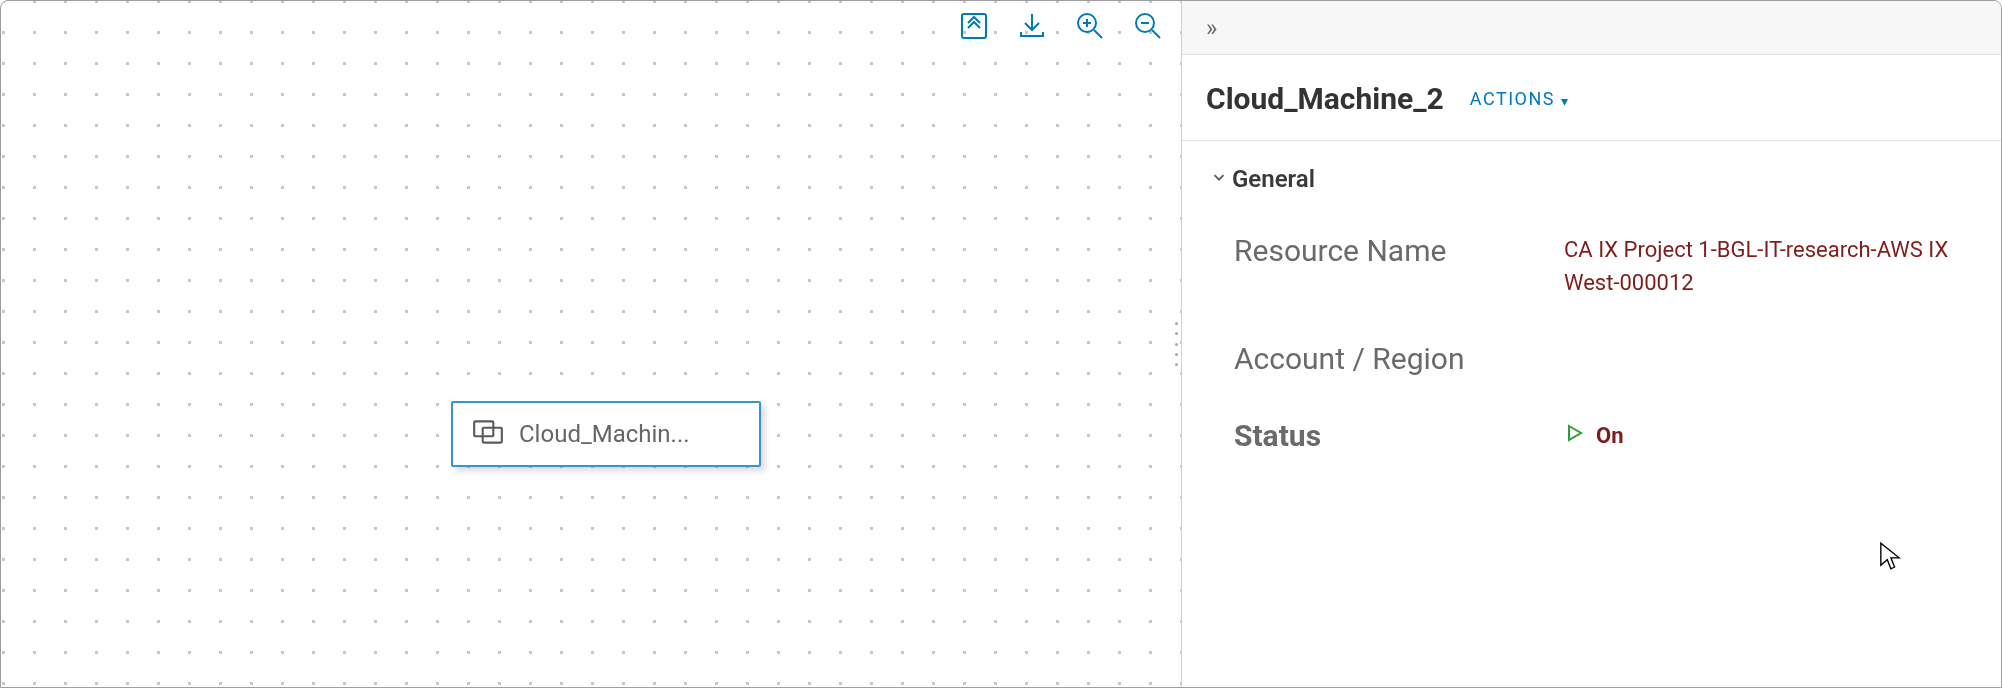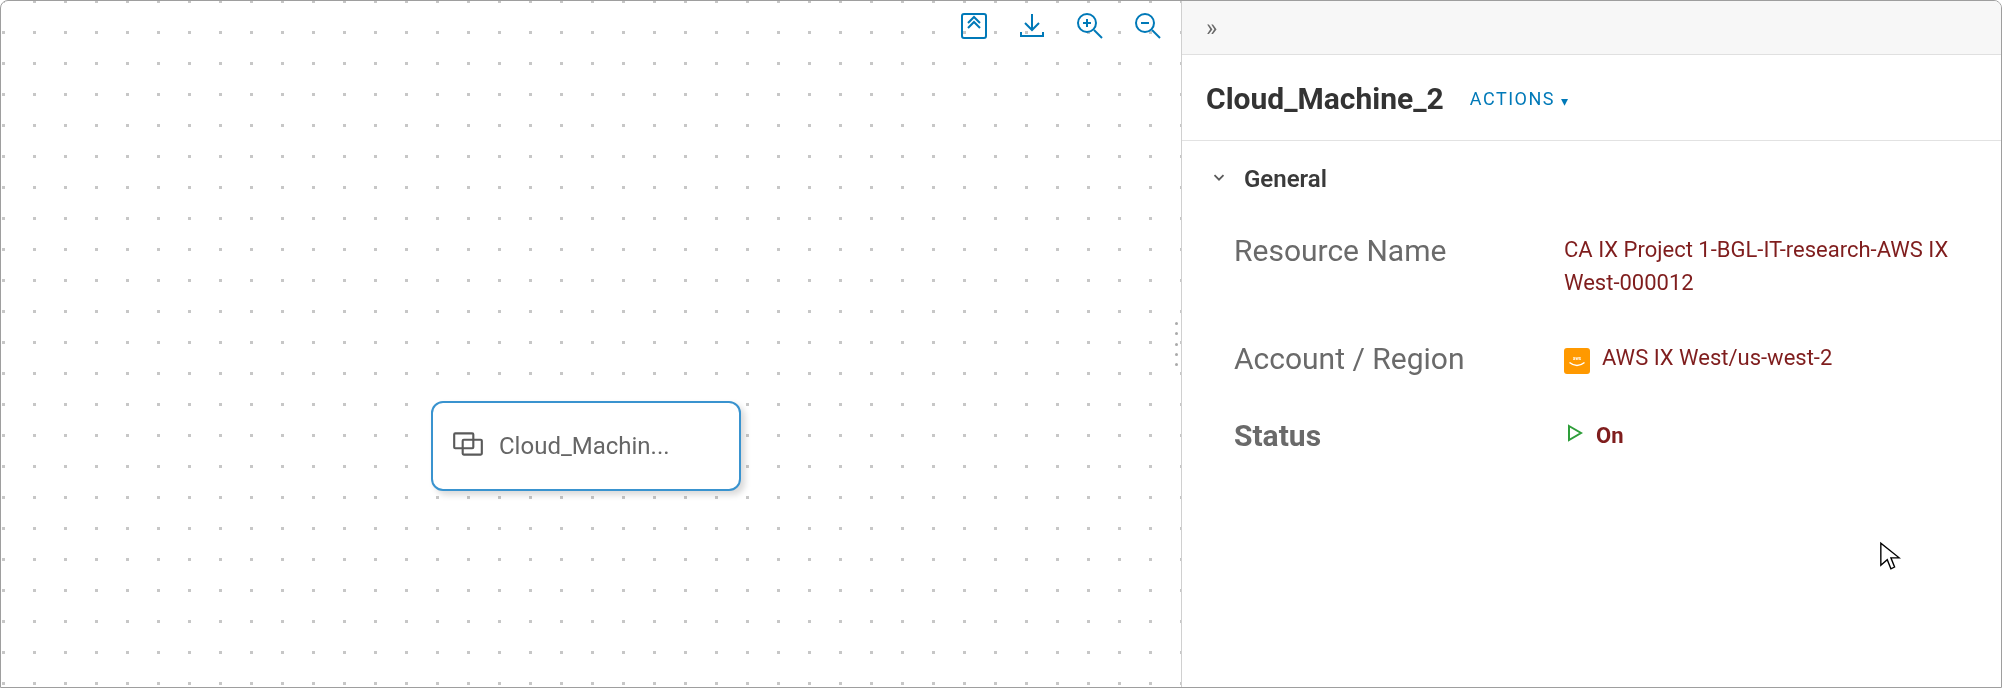--- a/index.html
+++ b/index.html
@@ -80,27 +80,27 @@
   .tb-btn {
     width: 38px; height: 38px;
     display: flex; align-items: center; justify-content: center;
     color: #0079b8;
     cursor: pointer;
   }
   .tb-btn svg { width: 32px; height: 32px; stroke: #0079b8; fill: none; stroke-width: 2; }
   
   .node {
     position: absolute;
-    left: 430px;
+    left: 450px;
     top: 400px;
     width: 310px;
-    height: 90px;
+    height: 66px;
     background: #fff;
     border: 2px solid #3993cf;
-    border-radius: 12px;
+    border-radius: 2px;
     box-shadow: 4px 4px 6px rgba(0,0,0,.15);
     display: flex;
     align-items: center;
     padding: 0 18px;
     gap: 14px;
     cursor: move;
   }
   .node-icon svg { width: 34px; height: 34px; stroke: #5a5a5a; fill: none; stroke-width: 2; }
   .node-label {
     font-size: 24px;
@@ -166,21 +166,21 @@
   .actions-link .chev {
     font-size: 14px;
   }
   
   .section {
     padding: 24px 28px 0 28px;
   }
   .section-header {
     display: flex;
     align-items: center;
-    gap: 16px;
+    gap: 4px;
     cursor: pointer;
     margin-bottom: 40px;
   }
   .section-header .chev-icon {
     color: #5a5a5a;
     font-size: 18px;
   }
   .section-title {
     font-size: 24px;
     font-weight: 600;
@@ -322,29 +322,20 @@
 
         <div class="prop">
           <div class="prop-label">Resource Name</div>
           <div class="prop-value">
             <span>CA IX Project 1-BGL-IT-research-AWS IX West-000012</span>
           </div>
         </div>
 
         <div class="prop">
           <div class="prop-label">Account / Region</div>
-          <div class="prop-value">
-            <span class="aws-badge">
-              <svg viewBox="0 0 24 16">
-                  <path d="M2 10 Q12 18 22 10" stroke="#fff" stroke-width="2" fill="none"></path>
-                  <text x="12" y="7" text-anchor="middle" font-size="6" fill="#fff" font-weight="bold">aws</text>
-                </svg>
-            </span>
-            <span>AWS IX West/us-west-2</span>
-          </div>
         </div>
 
         <div class="prop">
           <div class="prop-label">Status</div>
           <div class="prop-value">
             <span class="status-play">
               <svg viewBox="0 0 20 20">
                   <polygon points="5,3 17,10 5,17"></polygon>
                 </svg>
             </span>

